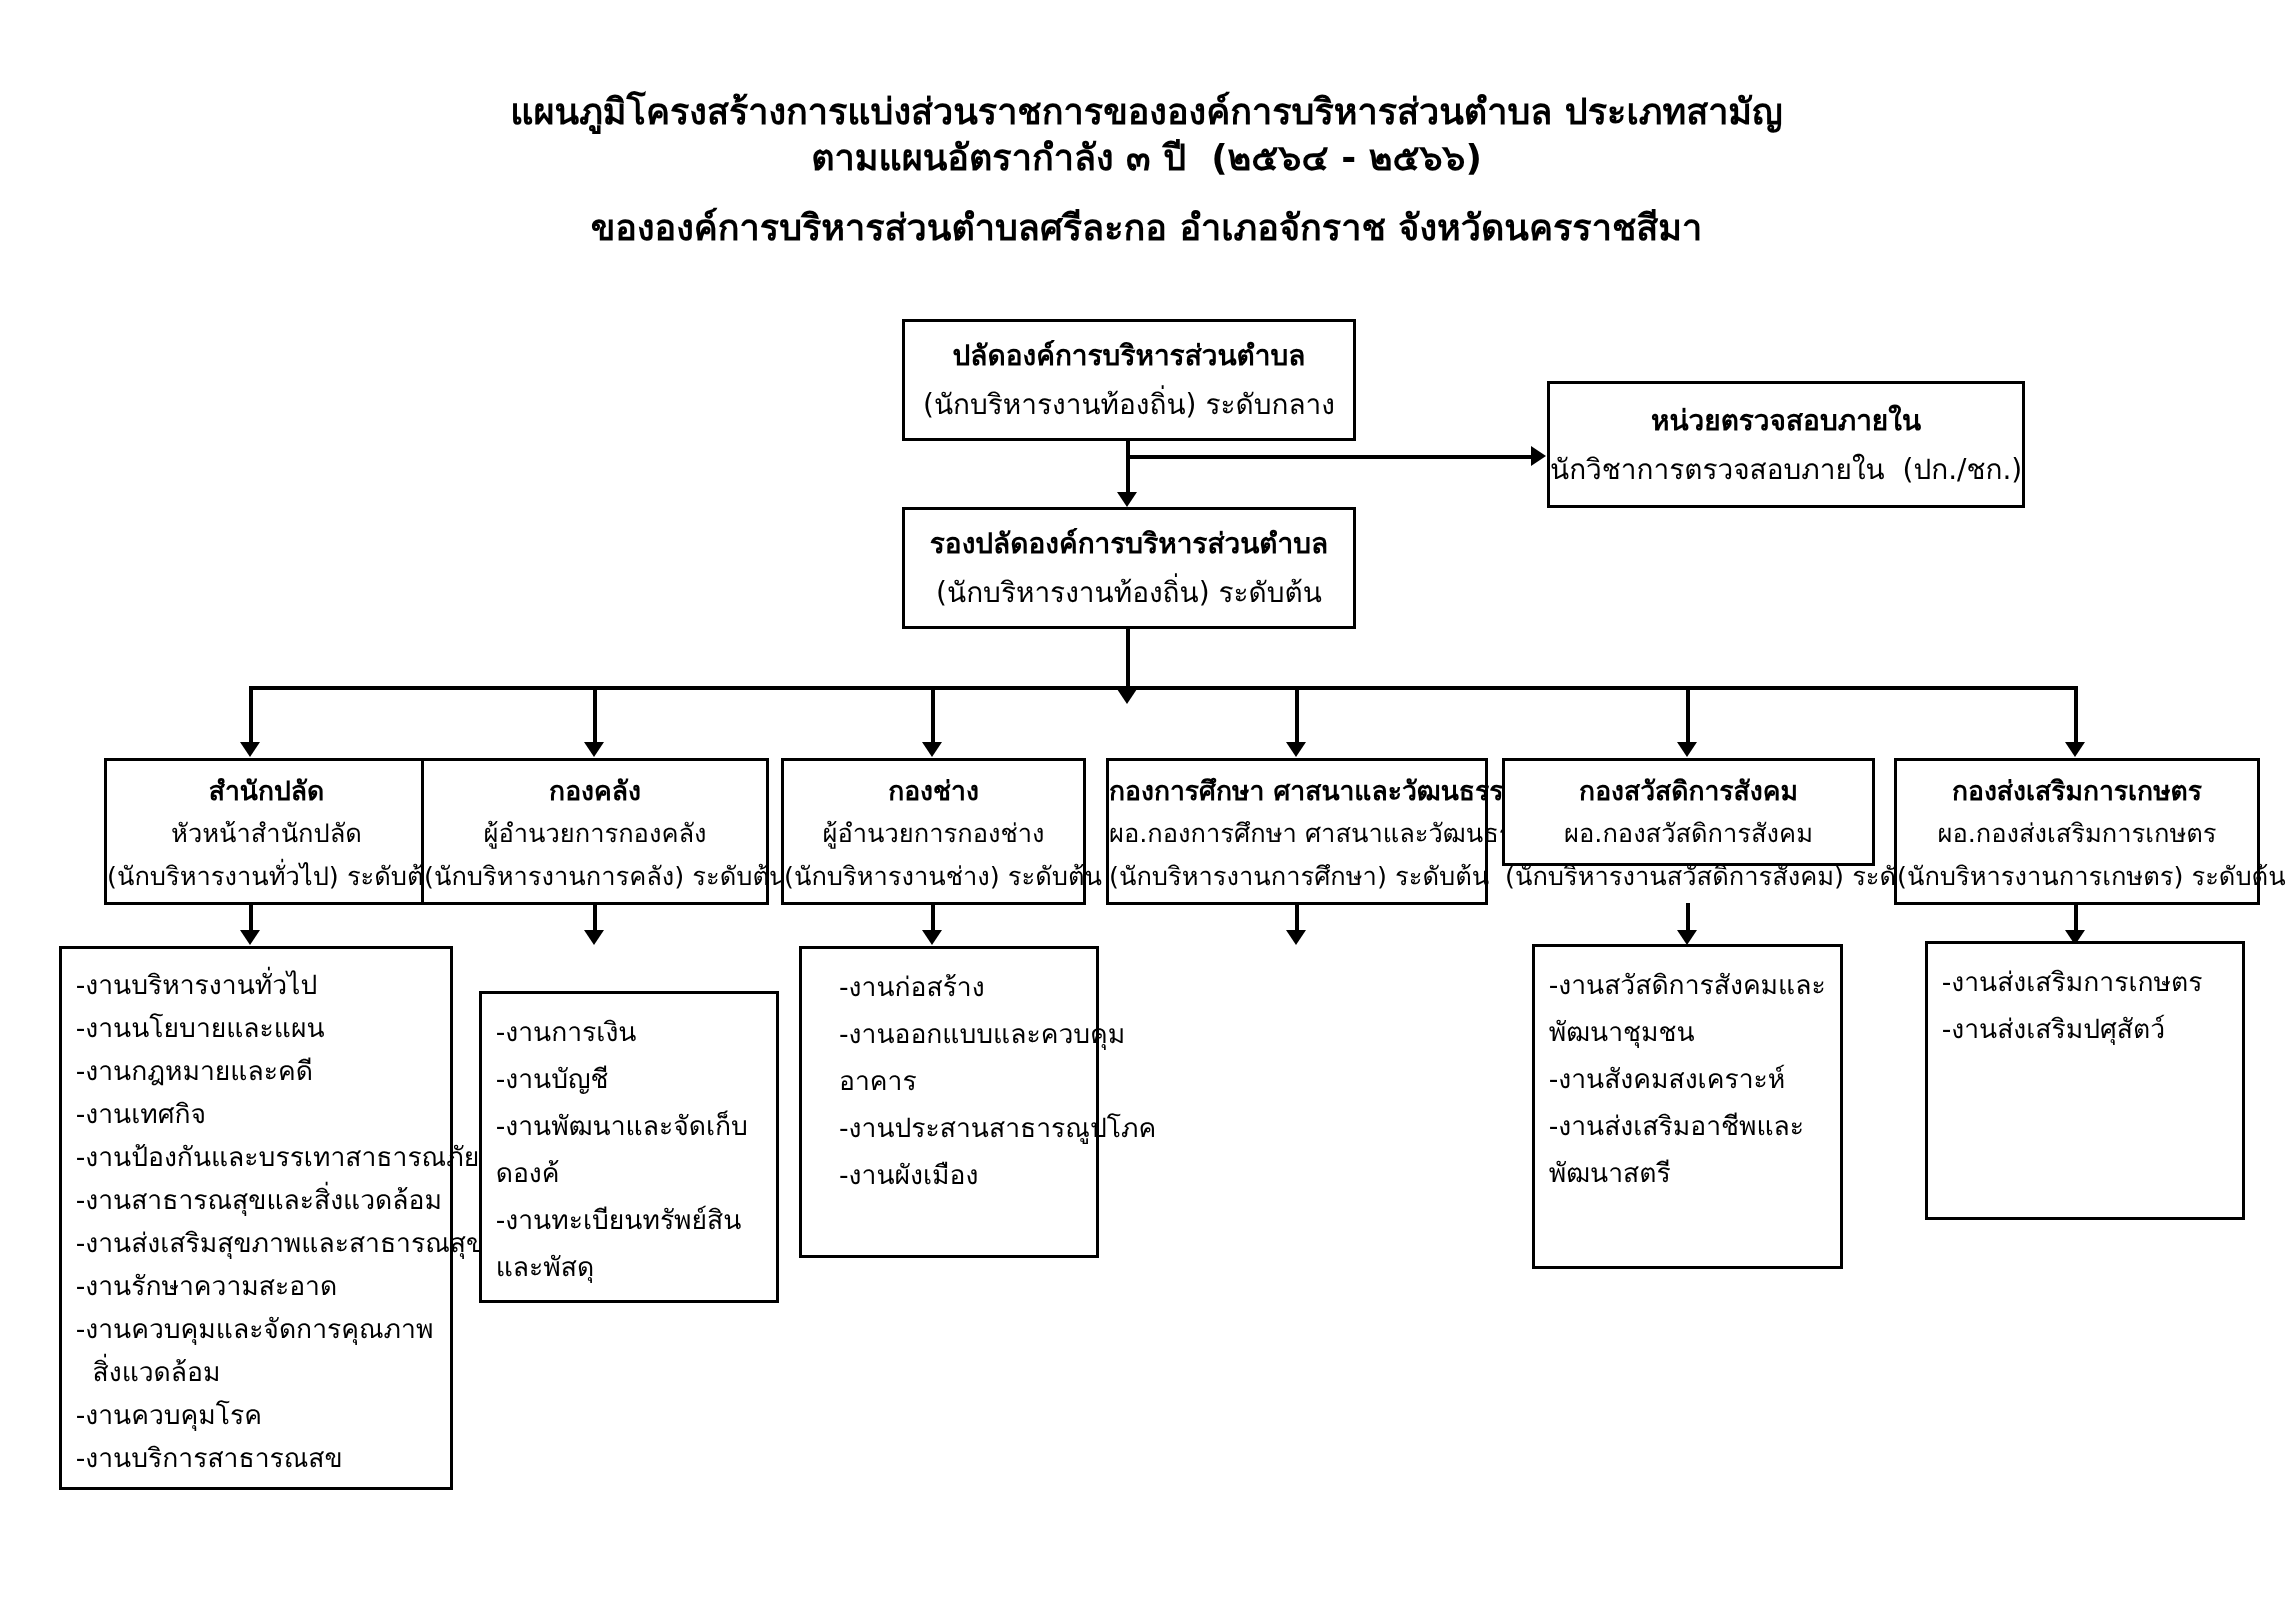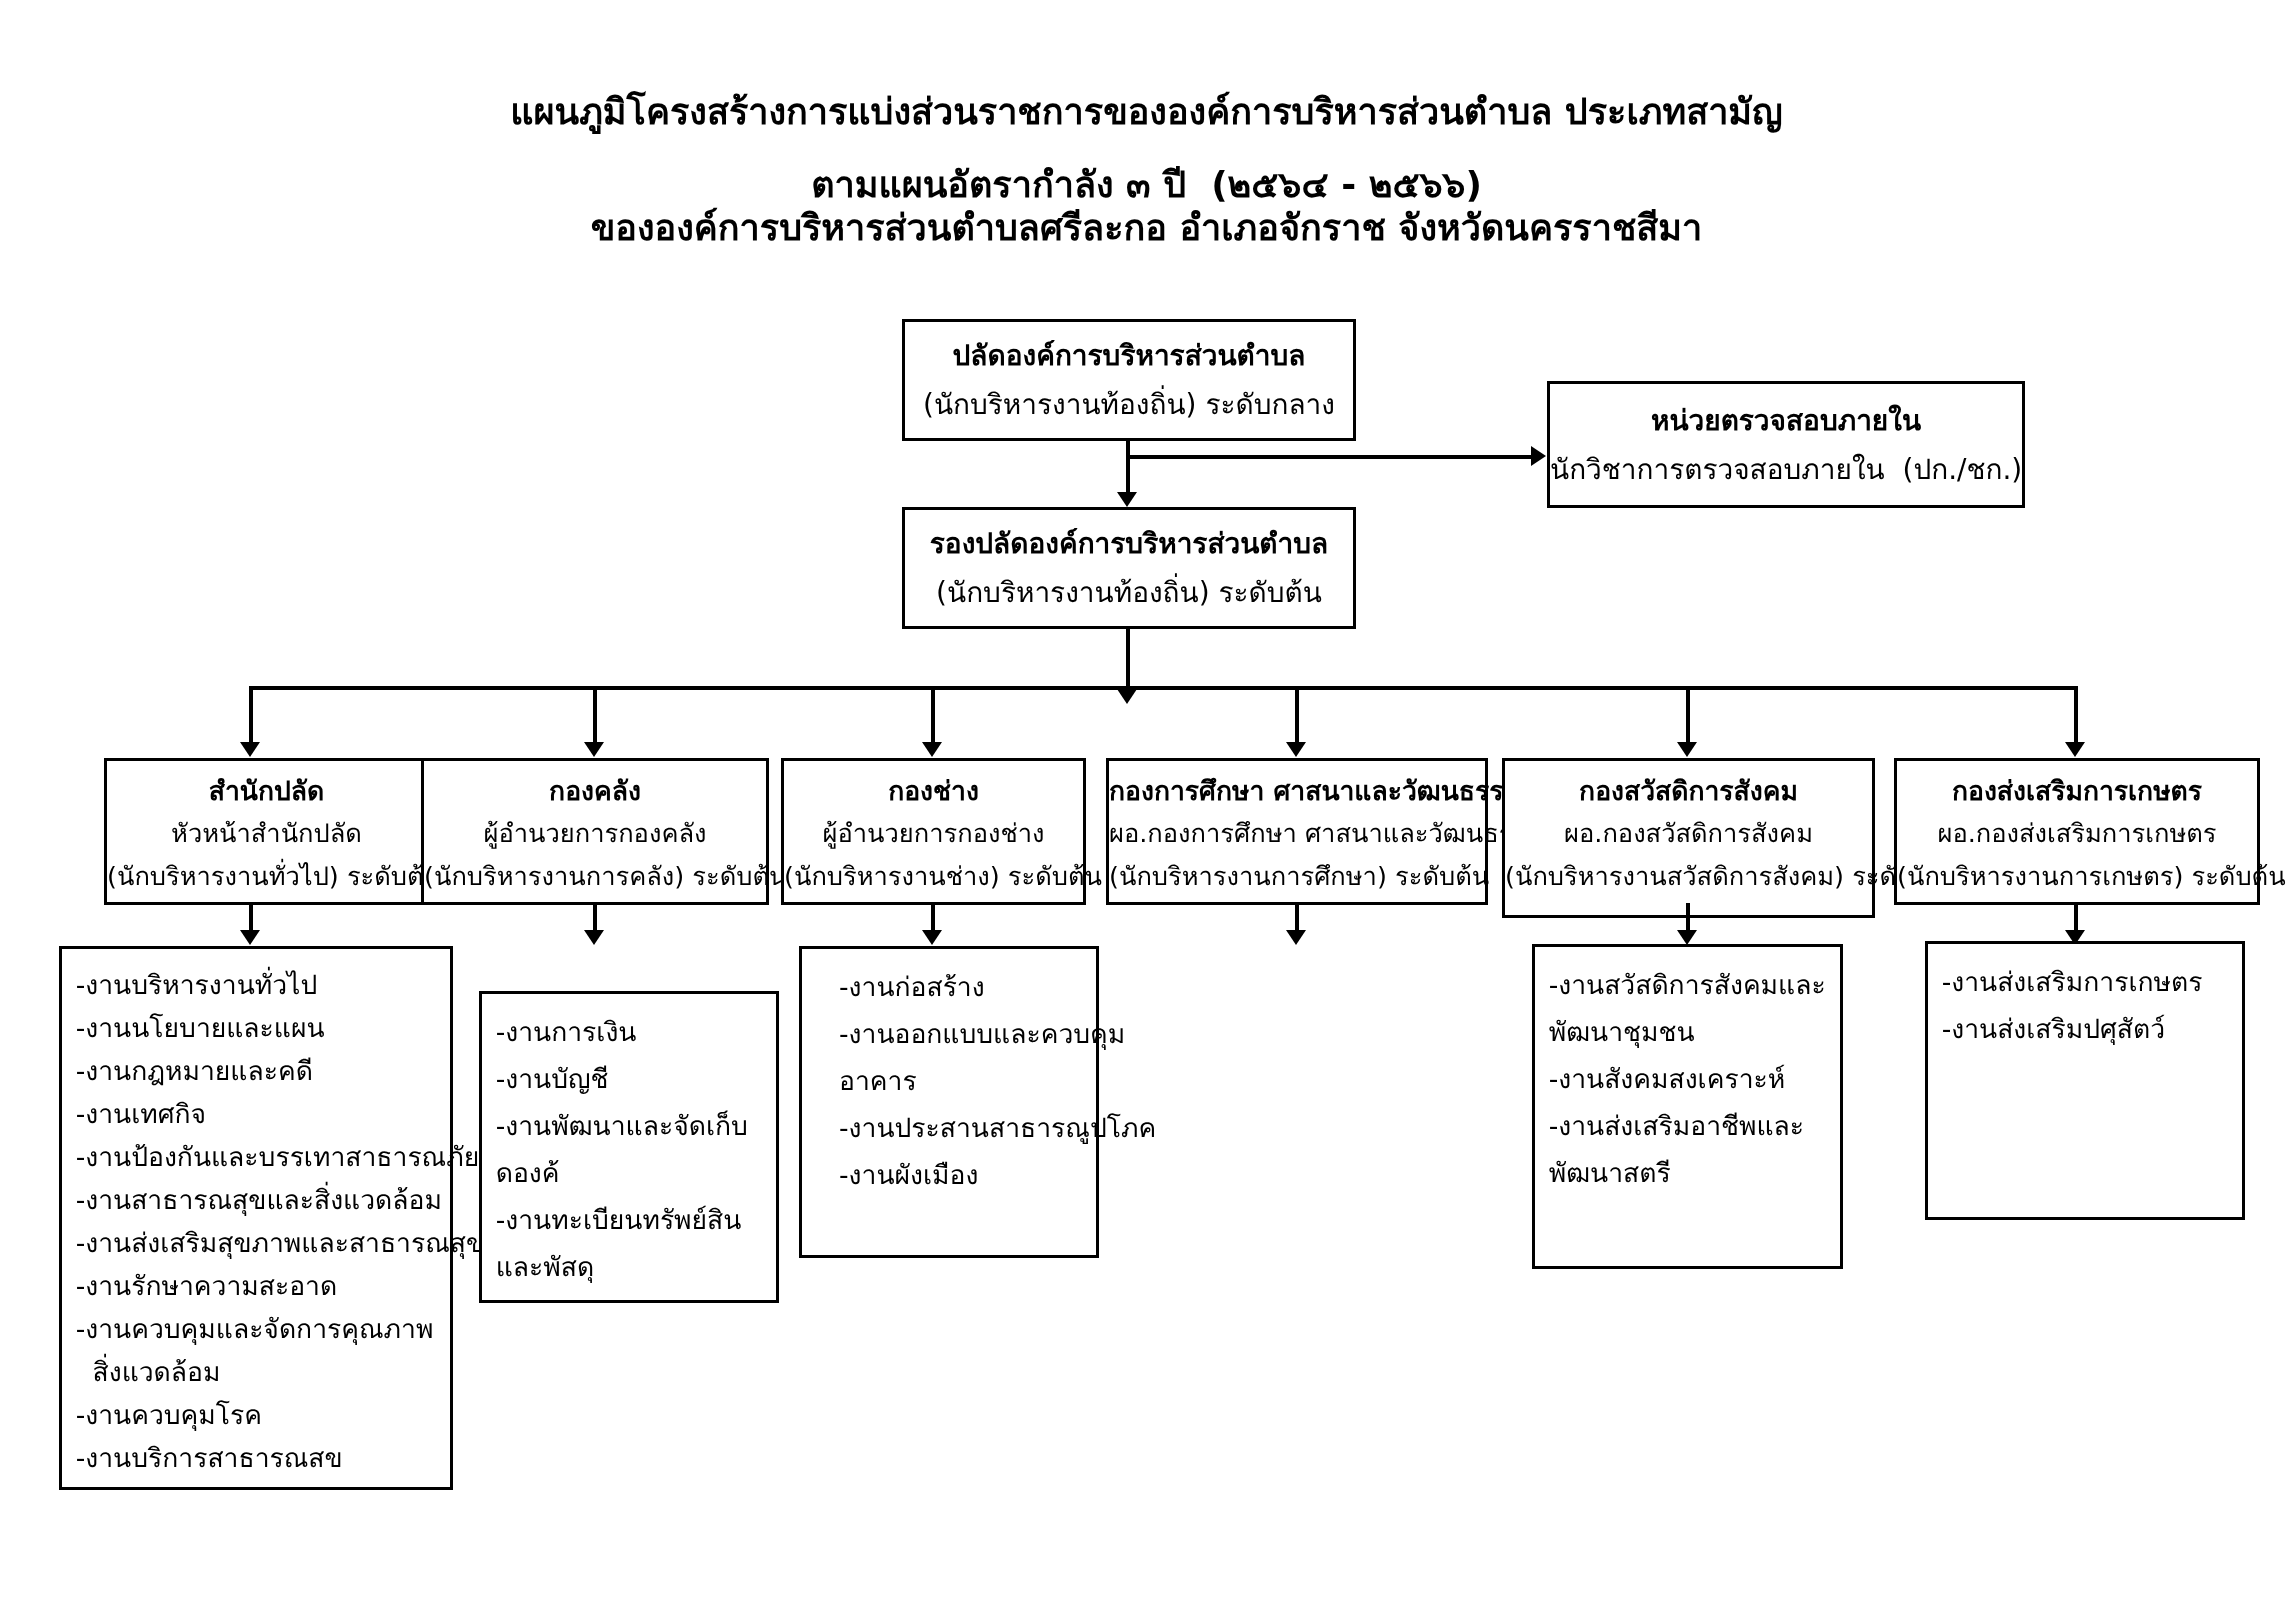--- a/index.html
+++ b/index.html
@@ -34,21 +34,21 @@
   .arr{position:absolute;width:0;height:0;}
   .arr-down{border-left:10.8px solid transparent;border-right:10.8px solid transparent;border-top:15.7px solid #000;}
   .arr-right{border-top:10.8px solid transparent;border-bottom:10.8px solid transparent;border-left:15.7px solid #000;}
 </style>
 </head>
 <body>
 
 <div id="page">
 
   <div class="title-line" style="top:84px;">แผนภูมิโครงสร้างการแบ่งส่วนราชการขององค์การบริหารส่วนตำบล ประเภทสามัญ</div>
-  <div class="title-line" style="top:157px;">ตามแผนอัตรากำลัง ๓ ปี  (๒๕๖๔ - ๒๕๖๖)</div>
+  <div class="title-line" style="top:130px;">ตามแผนอัตรากำลัง ๓ ปี  (๒๕๖๔ - ๒๕๖๖)</div>
   <div class="title-line" style="top:200px;">ขององค์การบริหารส่วนตำบลศรีละกอ อำเภอจักราช จังหวัดนครราชสีมา</div>
 
   <div class="box vcenter hq-box" style="left:902px;top:319px;width:454px;height:122px;">
     <div class="box-title">ปลัดองค์การบริหารส่วนตำบล</div>
     <div class="box-line">(นักบริหารงานท้องถิ่น) ระดับกลาง</div>
   </div>
 
   <div class="box vcenter hq-box" style="left:1547px;top:381px;width:478px;height:127px;">
     <div class="box-title">หน่วยตรวจสอบภายใน</div>
     <div class="box-line">นักวิชาการตรวจสอบภายใน  (ปก./ชก.)</div>
@@ -94,21 +94,21 @@
   <div class="box dept-box" style="left:781px;top:758px;width:305px;height:147px;">
     <div class="box-title">กองช่าง</div>
     <div class="box-line">ผู้อำนวยการกองช่าง</div>
     <div class="box-line">(นักบริหารงานช่าง) ระดับต้น</div>
   </div>
   <div class="box dept-box" style="left:1106px;top:758px;width:382px;height:147px;">
     <div class="box-title">กองการศึกษา ศาสนาและวัฒนธรรม</div>
     <div class="box-line">ผอ.กองการศึกษา ศาสนาและวัฒนธรรม</div>
     <div class="box-line">(นักบริหารงานการศึกษา) ระดับต้น</div>
   </div>
-  <div class="box dept-box" style="left:1502px;top:758px;width:373px;height:160px;">
+  <div class="box dept-box" style="left:1502px;top:758px;width:373px;height:108px;">
     <div class="box-title">กองสวัสดิการสังคม</div>
     <div class="box-line">ผอ.กองสวัสดิการสังคม</div>
     <div class="box-line">(นักบริหารงานสวัสดิการสังคม) ระดับต้น</div>
   </div>
   <div class="box dept-box" style="left:1894px;top:758px;width:366px;height:147px;">
     <div class="box-title">กองส่งเสริมการเกษตร</div>
     <div class="box-line">ผอ.กองส่งเสริมการเกษตร</div>
     <div class="box-line">(นักบริหารงานการเกษตร) ระดับต้น</div>
   </div>
 

